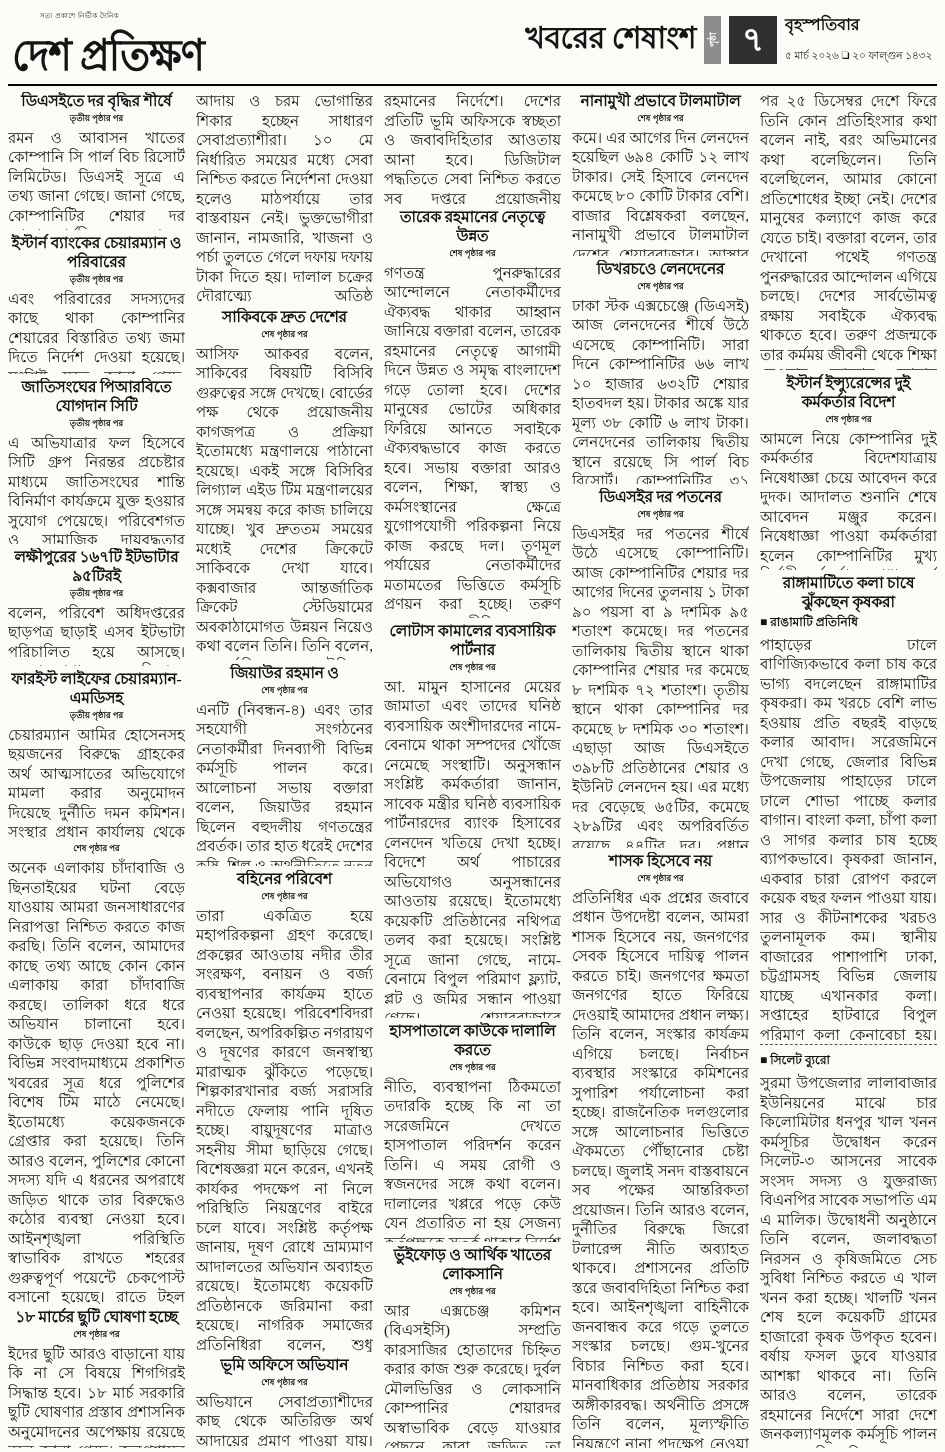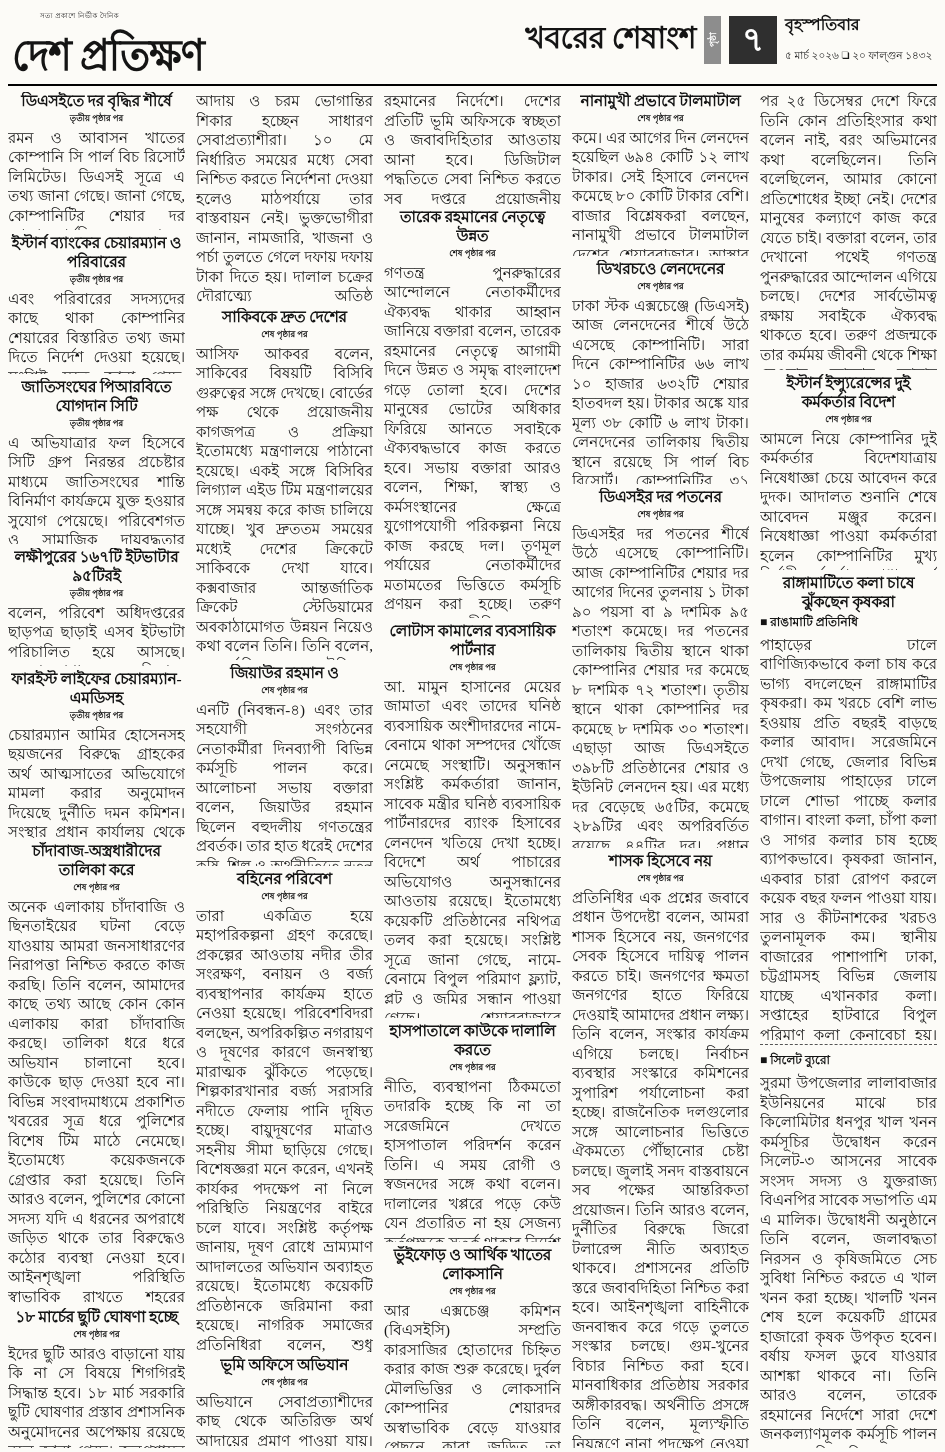--- a/index.html
+++ b/index.html
@@ -78,21 +78,20 @@
           <div class="headline">লক্ষীপুরের ১৬৭টি ইটভাটার ৯৫টিরই</div>
           <div class="continued">তৃতীয় পৃষ্ঠার পর</div>
           <div class="body-text">বলেন, পরিবেশ অধিদপ্তরের ছাড়পত্র ছাড়াই এসব ইটভাটা পরিচালিত হয়ে আসছে। জেলা প্রশাসনের অভিযানে ইতোমধ্যে কয়েকটি ভাটায় জরিমানা করা হয়েছে। স্থানীয়রা জানান, ফসলি জমি ও লোকালয়ের পাশে গড়ে ওঠা এসব ভাটার কারণে পরিবেশ মারাত্মক হুমকির মুখে পড়েছে। শিশু ও বয়স্কদের শ্বাসকষ্টজনিত রোগ বেড়ে গেছে। অবৈধ ভাটাগুলোর বিরুদ্ধে শিগগিরই কঠোর ব্যবস্থা নেওয়া হবে বলে জানিয়েছে জেলা প্রশাসন।</div>
         </div>
         <div class="story" style="height: 168px;">
           <div class="headline">ফারইস্ট লাইফের চেয়ারম্যান-এমডিসহ</div>
           <div class="continued">তৃতীয় পৃষ্ঠার পর</div>
           <div class="body-text">চেয়ারম্যান আমির হোসেনসহ ছয়জনের বিরুদ্ধে গ্রাহকের অর্থ আত্মসাতের অভিযোগে মামলা করার অনুমোদন দিয়েছে দুর্নীতি দমন কমিশন। সংস্থার প্রধান কার্যালয় থেকে এ সংক্রান্ত চিঠি সংশ্লিষ্ট দপ্তরে পাঠানো হয়েছে। মামলার অনুমোদন পাওয়া অন্যরা হলেন প্রতিষ্ঠানটির সাবেক ব্যবস্থাপনা পরিচালকসহ শীর্ষ কয়েক কর্মকর্তা। দুদক সূত্রে জানা গেছে, বিমা দাবির অর্থ পরিশোধ না করে তারা বিভিন্ন কৌশলে প্রতিষ্ঠান থেকে বিপুল অর্থ সরিয়ে নেন। এ ঘটনায় আদালতে শিগগিরই অভিযোগপত্র দাখিল করা হবে। (মামলা নং-৪৫৩/৪২০/৪৯৮/৪৬৭/৪৭১/১০৯ ধারা, ১৯৪৭ সালের দুর্নীতি প্রতিরোধ আইনের ৫(২) ধারা এবং মানিলন্ডারিং প্রতিরোধ আইন, ২০১২-এর ৪(২) ও ৪(৩) ধারায় মামলাটি দায়ের করা হবে)।</div>
         </div>
         <div class="story" style="height: 462px;">
-          <div class="headline">চাঁদাবাজ-অস্ত্রধারীদের তালিকা করে</div>
           <div class="continued">শেষ পৃষ্ঠার পর</div>
           <div class="body-text">অনেক এলাকায় চাঁদাবাজি ও ছিনতাইয়ের ঘটনা বেড়ে যাওয়ায় আমরা জনসাধারণের নিরাপত্তা নিশ্চিত করতে কাজ করছি। তিনি বলেন, আমাদের কাছে তথ্য আছে কোন কোন এলাকায় কারা চাঁদাবাজি করছে। তালিকা ধরে ধরে অভিযান চালানো হবে। কাউকে ছাড় দেওয়া হবে না। বিভিন্ন সংবাদমাধ্যমে প্রকাশিত খবরের সূত্র ধরে পুলিশের বিশেষ টিম মাঠে নেমেছে। ইতোমধ্যে কয়েকজনকে গ্রেপ্তার করা হয়েছে। তিনি আরও বলেন, পুলিশের কোনো সদস্য যদি এ ধরনের অপরাধে জড়িত থাকে তার বিরুদ্ধেও কঠোর ব্যবস্থা নেওয়া হবে। আইনশৃঙ্খলা পরিস্থিতি স্বাভাবিক রাখতে শহরের গুরুত্বপূর্ণ পয়েন্টে চেকপোস্ট বসানো হয়েছে। রাতে টহল জোরদার করা হয়েছে। ব্যবসায়ীদের পক্ষ থেকে অভিযোগ পাওয়া গেলে তাৎক্ষণিক ব্যবস্থা নেওয়ার নির্দেশ দেওয়া হয়েছে। সাংবাদিকদের এক প্রশ্নের জবাবে তিনি বলেন, অস্ত্রধারী সন্ত্রাসীদের ধরতে বিশেষ অভিযান চলছে। অবৈধ অস্ত্র উদ্ধারে অভিযান আরও জোরদার করা হবে। কোনো রাজনৈতিক পরিচয় বিবেচনা করা হবে না। অপরাধী যে-ই হোক তাকে আইনের আওতায় আনা হবে। সম্প্রতি কয়েকটি এলাকায় ছিনতাইয়ের ঘটনায় জড়িতদের শনাক্ত করা হয়েছে। তাদের গ্রেপ্তারে অভিযান চলছে। মাদক কারবারিদের বিরুদ্ধেও অভিযান অব্যাহত রয়েছে। কিশোর গ্যাংয়ের তৎপরতা বন্ধে স্কুল-কলেজভিত্তিক সচেতনতা কার্যক্রম চালানো হচ্ছে। অভিভাবকদের সন্তানের প্রতি খেয়াল রাখার পরামর্শ দেওয়া হয়েছে। নগরবাসীকে যেকোনো তথ্য দিয়ে পুলিশকে সহযোগিতা করার আহ্বান জানান তিনি। এ সময় জেলা পুলিশের ঊর্ধ্বতন কর্মকর্তারা উপস্থিত ছিলেন।</div>
         </div>
         <div class="story" style="height: 168px;">
           <div class="headline">১৮ মার্চের ছুটি ঘোষণা হচ্ছে</div>
           <div class="continued">শেষ পৃষ্ঠার পর</div>
           <div class="body-text">ইদের ছুটি আরও বাড়ানো যায় কি না সে বিষয়ে শিগগিরই সিদ্ধান্ত হবে। ১৮ মার্চ সরকারি ছুটি ঘোষণার প্রস্তাব প্রশাসনিক অনুমোদনের অপেক্ষায় রয়েছে বলে জানা গেছে। জনপ্রশাসন মন্ত্রণালয়ের এক কর্মকর্তা জানান, প্রস্তাবটি অনুমোদন পেলে দ্রুত প্রজ্ঞাপন জারি করা হবে। এর ফলে টানা কয়েক দিনের ছুটি পাবেন সরকারি চাকরিজীবীরা। ঘরমুখো মানুষের যাত্রা নির্বিঘ্ন করতে ১৮ মার্চ ঘোষণার বিষয়টি বিবেচনায় নেওয়া হয়েছে। আন্তঃনগর ট্রেনের অগ্রিম টিকিট বিক্রিও একই সঙ্গে শুরু হবে। সড়ক, রেল ও নৌপথে অতিরিক্ত যাত্রী পরিবহনের প্রস্তুতি নেওয়া হচ্ছে।</div>
         </div>
       </div>
       <div class="column">

